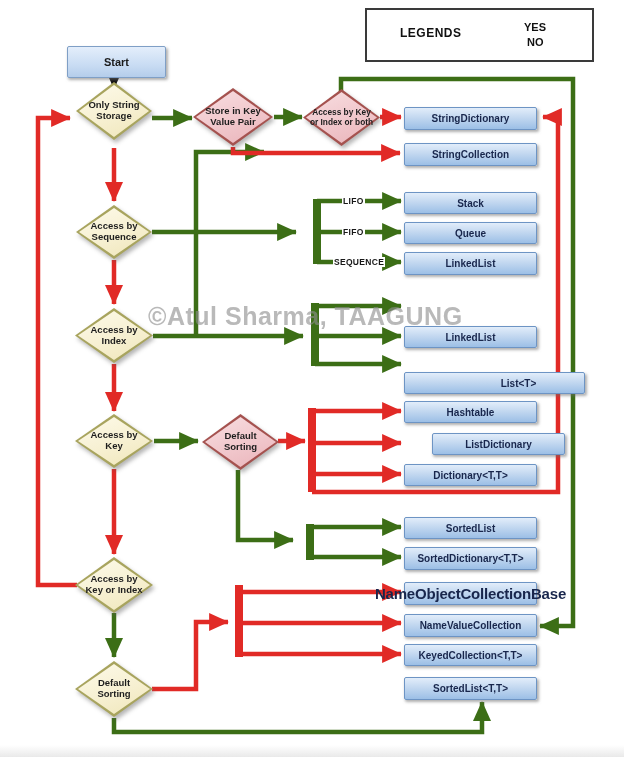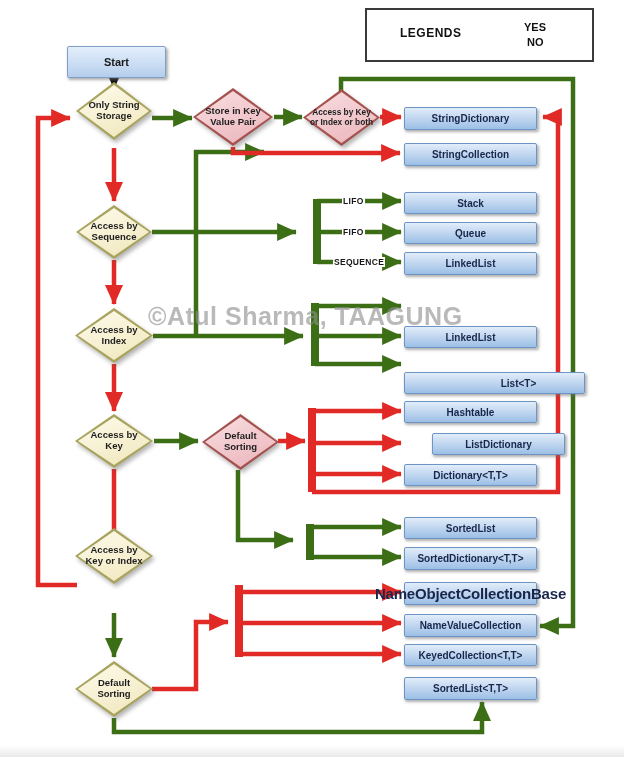--- a/index.html
+++ b/index.html
@@ -151,21 +151,21 @@
         <div class="dfill"></div>
       </div>
     <div class="dlabel">Access by Key</div>
   </div>
   <div class="dwrap" style="left:202px;top:414px;width:77px;height:56px;">
     <div class="dshape pink">
         <div class="dfill"></div>
       </div>
     <div class="dlabel">Default Sorting</div>
   </div>
-  <div class="dwrap" style="left:75px;top:528px;width:78px;height:56px;">
+  <div class="dwrap" style="left:75px;top:557px;width:78px;height:56px;">
     <div class="dshape yellow">
         <div class="dfill"></div>
       </div>
     <div class="dlabel">Access by Key or Index</div>
   </div>
   <div class="dwrap" style="left:75px;top:661px;width:78px;height:56px;">
     <div class="dshape yellow">
         <div class="dfill"></div>
       </div>
     <div class="dlabel">Default Sorting</div>

